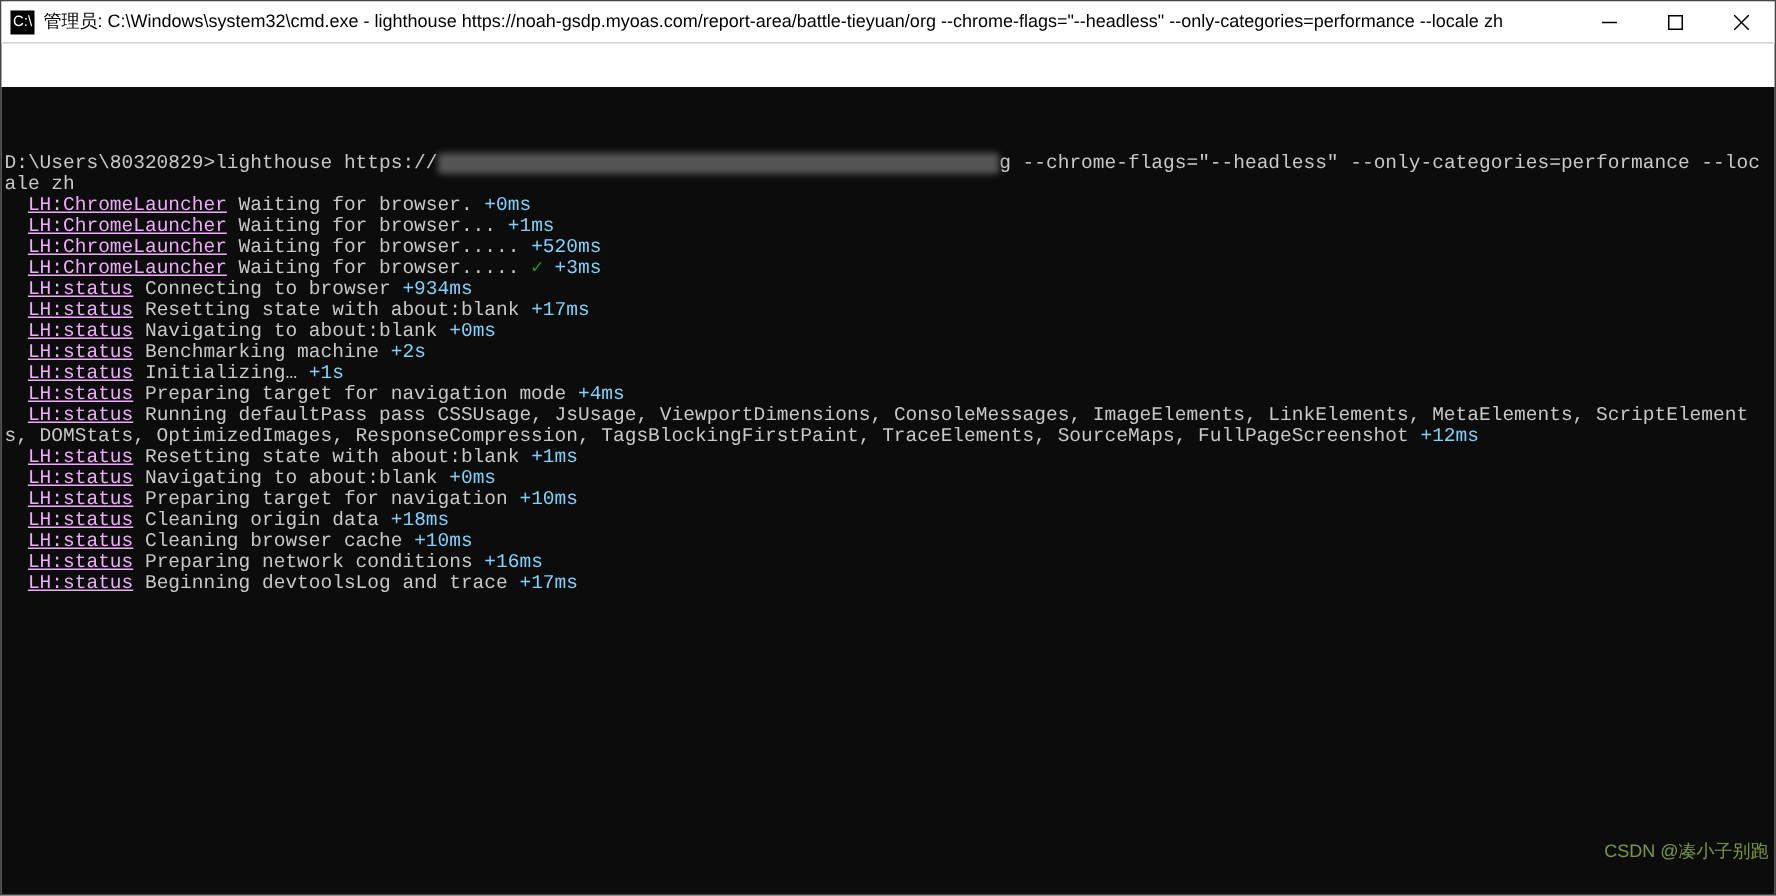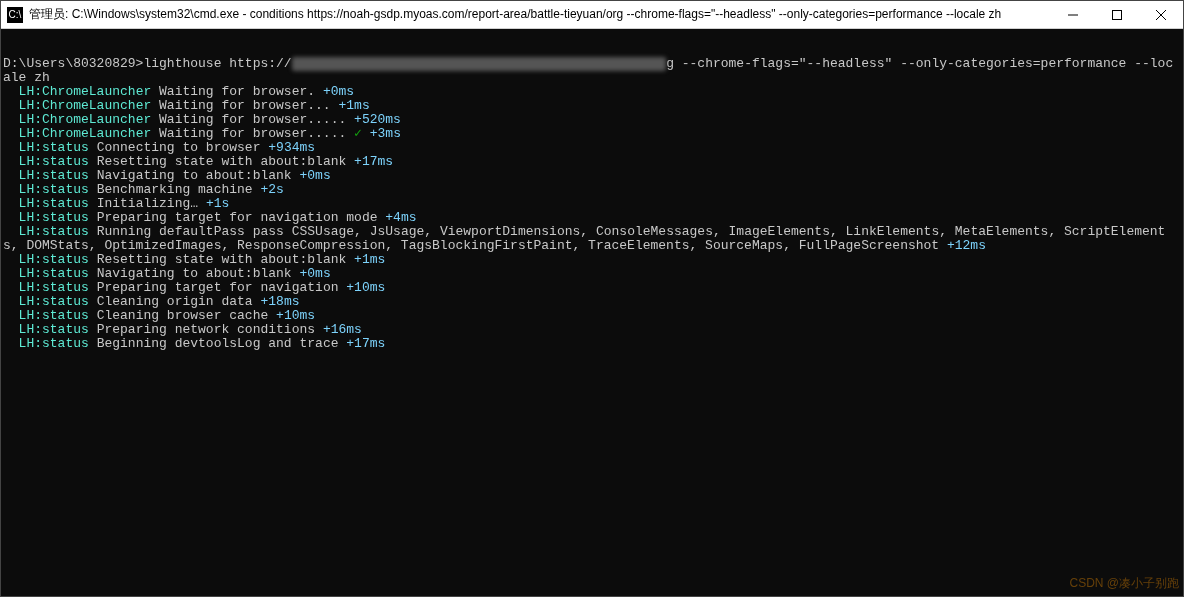--- a/index.html
+++ b/index.html
@@ -4,35 +4,35 @@
 <style>
   * { margin: 0; padding: 0; box-sizing: border-box; }
   html, body { width: 1184px; height: 597px; overflow: hidden; font-family: Consolas, "Courier New", monospace; }
   .window { width: 1184px; height: 597px; background: #fff; display: flex; flex-direction: column; border: 1px solid #444; }
   .titlebar { height: 28px; background: #fff; display: flex; align-items: center; color: #000; font: 12px "Segoe UI", sans-serif; border-bottom: 1px solid #d0d0d0; }
   .titlebar .icon { width: 16px; height: 16px; margin: 0 6px; display: inline-flex; align-items: center; justify-content: center; font-size: 10px; background: #000; color: #fff; }
   .titlebar .title { flex: 1; white-space: nowrap; overflow: hidden; text-overflow: ellipsis; }
   .win-ctrls { display: flex; height: 100%; }
   .win-btn { width: 44px; height: 100%; display: flex; align-items: center; justify-content: center; font-family: "Segoe MDL2 Assets","Segoe UI Symbol",sans-serif; font-size: 10px; color: #000; }
   .win-btn svg { pointer-events: none; }
-  .terminal { flex: 1; background: #0c0c0c; color: #ccc; padding: 0 2px; font-size: 13px; line-height: 14px; white-space: pre-wrap; word-break: break-all; overflow: hidden; position: relative; }
+  .terminal { flex: 1; background: #0c0c0c; color: #ccc; padding: 16px 2px; font-size: 13px; line-height: 14px; white-space: pre-wrap; word-break: break-all; overflow: hidden; position: relative; margin-top: 29px; }
   .c-white { color: #c8c8c8; }
-  .c-cyan  { color: #5eead4; }
+  .c-cyan  { color: #f0abfc; text-decoration: underline; }
   .c-blue  { color: #7dd3fc; }
   .c-green { color: #13a10e; }
   .blur { background: #555; color: transparent; filter: blur(2px); border-radius: 2px; display: inline-block; }
-  .watermark { position: absolute; right: 4px; bottom: 4px; color: #a16207; font: 12px sans-serif; opacity: .6; }
+  .watermark { position: absolute; right: 4px; bottom: 20px; color: #bef264; font: 12px sans-serif; opacity: .6; }
 </style>
 </head>
 <body>
 
 <div class="window">
   <div class="titlebar">
     <span class="icon">C:\</span>
-    <span class="title">管理员: C:\Windows\system32\cmd.exe - conditions  https://noah-gsdp.myoas.com/report-area/battle-tieyuan/org --chrome-flags="--headless" --only-categories=performance --locale zh</span>
+    <span class="title">管理员: C:\Windows\system32\cmd.exe - lighthouse  https://noah-gsdp.myoas.com/report-area/battle-tieyuan/org --chrome-flags="--headless" --only-categories=performance --locale zh</span>
     <div class="win-ctrls">
       <div class="win-btn">
         <svg width="10" height="10">
             <line x1="0" y1="5" x2="10" y2="5" stroke="#000" stroke-width="1"></line>
           </svg>
       </div>
       <div class="win-btn">
         <svg width="10" height="10">
             <rect x="0.5" y="0.5" width="9" height="9" fill="none" stroke="#000" stroke-width="1"></rect>
           </svg>

